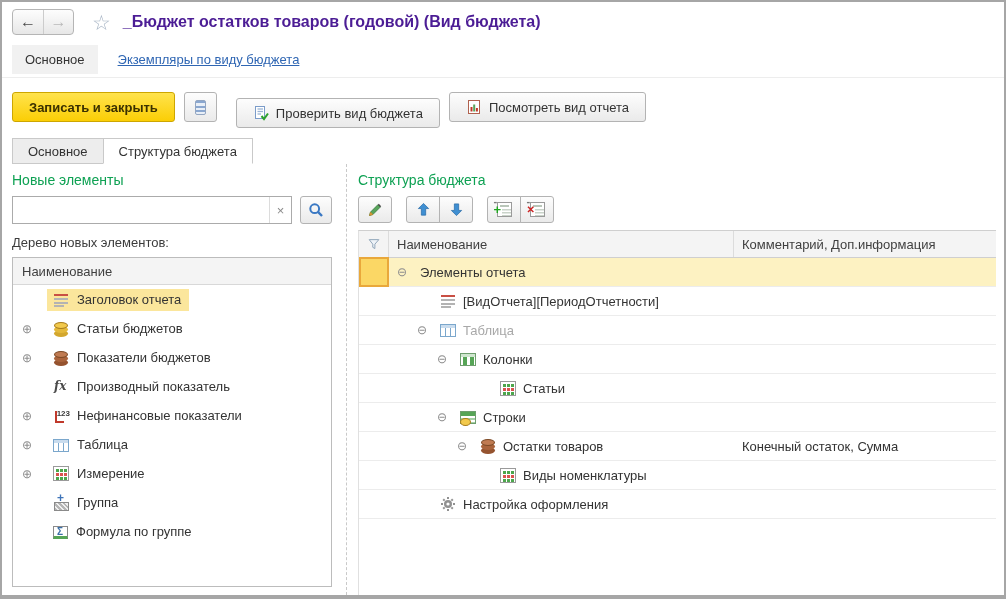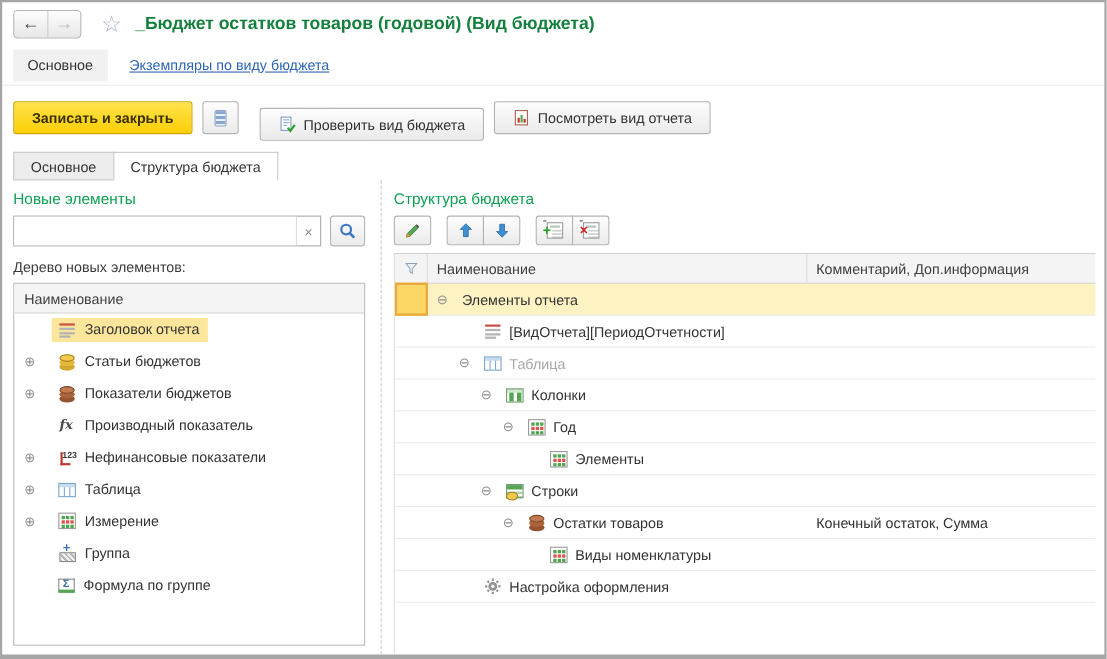--- a/index.html
+++ b/index.html
@@ -13,21 +13,21 @@
   
   .header { height:40px; flex:none; display:flex; align-items:center; padding:0 10px; gap:8px; }
   .navgrp { display:flex; border:1px solid #b5b5b5; border-radius:4px; overflow:hidden;
             background:linear-gradient(#fdfdfd,#e7e7e7); }
   .navbtn { width:30px; height:24px; display:flex; align-items:center; justify-content:center;
             font-size:16px; font-weight:bold; cursor:pointer; }
   .navbtn + .navbtn { border-left:1px solid #cccccc; }
   .glyph-back { color:#4a4a4a; }
   .glyph-fwd  { color:#b9b9b9; }
   .star { color:#a9b6c6; font-size:21px; margin-left:10px; line-height:1; }
-  .wtitle { font-size:16px; font-weight:bold; color:#15803d; margin-left:4px; white-space:nowrap; }
+  .wtitle { font-size:16px; font-weight:bold; color:#4c1d95; margin-left:4px; white-space:nowrap; }
   
   .sectionbar { height:36px; flex:none; display:flex; align-items:center; gap:20px;
                 padding:0 10px; border-bottom:1px solid #ededed; }
   .cursection { background:#f1f1f1; padding:7px 13px; color:#333; }
   .seclink { color:#2f66b3; text-decoration:underline; cursor:pointer; }
   
   .cmdbar { flex:none; padding:8px 10px; display:flex; align-items:center; gap:9px; }
   .btn { height:30px; display:inline-flex; align-items:center; gap:7px; padding:0 16px;
          border:1px solid #b3b3b3; border-radius:3px; background:linear-gradient(#fdfdfd,#eaeaea);
          color:#333; font-size:13px; cursor:pointer; white-space:nowrap; }
@@ -378,33 +378,24 @@
         <div class="t-ind"></div>
         <div class="tname lv2">
             <span class="exp exp-minus"></span>
             <span class="ico i-table-green"></span>
             <span>Колонки</span>
           </div>
         <div class="tcomment"></div>
       </div>
       <div class="trow">
         <div class="t-ind"></div>
-        <div class="tname lv3">
-            <span class="exp exp-minus"></span>
-            <span class="ico i-dim"></span>
-            <span>Год</span>
-          </div>
-        <div class="tcomment"></div>
-      </div>
-      <div class="trow">
-        <div class="t-ind"></div>
         <div class="tname lv4">
             <span class="exp"></span>
             <span class="ico i-dim"></span>
-            <span>Элементы</span>
+            <span>Статьи</span>
           </div>
         <div class="tcomment"></div>
       </div>
       <div class="trow">
         <div class="t-ind"></div>
         <div class="tname lv2">
             <span class="exp exp-minus"></span>
             <span class="ico i-table-coins"></span>
             <span>Строки</span>
           </div>

